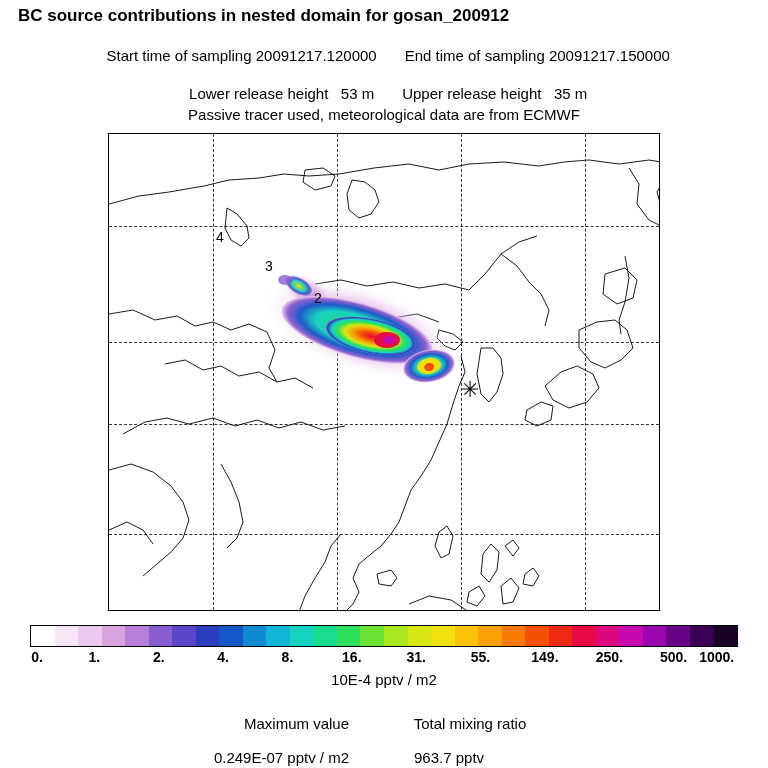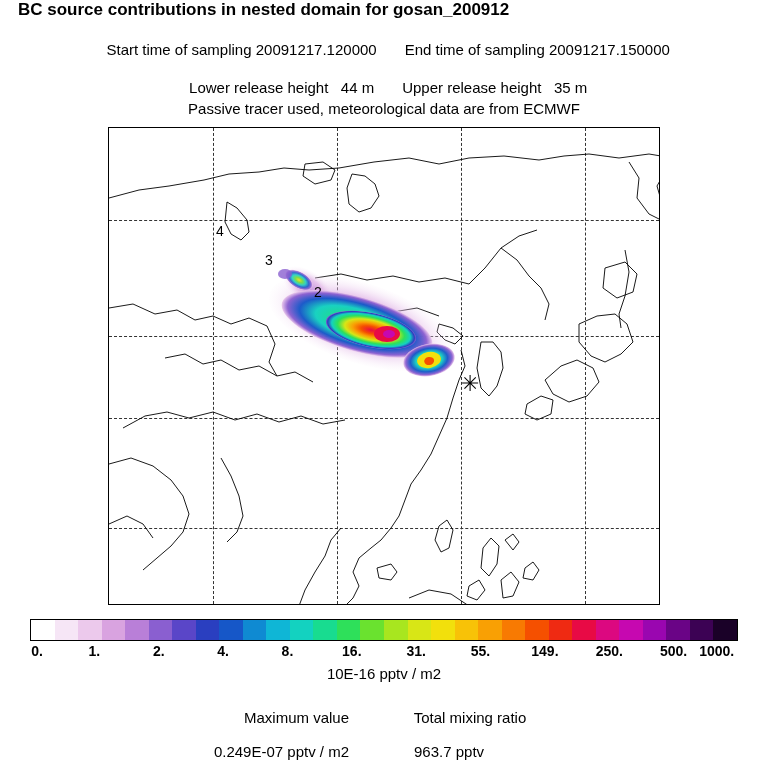--- a/index.html
+++ b/index.html
@@ -8,21 +8,21 @@
     background:#ffffff;
     font-family:"Liberation Sans", sans-serif;
     color:#000;
     overflow:hidden;
     position:relative;
   }
   .title{
     font-size:17px;
     font-weight:bold;
     text-align:left;
-    margin:0 0 0 18px;
+    margin:6px 0 0 18px;
     letter-spacing:0px;
   }
   .hdr-line{
     font-size:15px;
     text-align:center;
     margin-top:4px;
     white-space:pre;
   }
   .hdr-line .gapL{display:inline-block;width:28px;}
 
@@ -106,21 +106,21 @@
 </head>
 <body>
 
 <div class="title">BC  source contributions in nested domain for gosan_200912</div>
 
 <div class="hdr-line">
   <span>Start time of sampling 20091217.120000</span><span class="gapL"></span><span>End time of sampling 20091217.150000</span>
 </div>
 
 <div class="hdr-line">
-  <span>Lower release height   44 m</span><span class="gapL"></span><span>Upper release height   35 m</span>
+  <span>Lower release height   53 m</span><span class="gapL"></span><span>Upper release height   35 m</span>
 </div>
 
 <div class="hdr-line">Passive tracer used, meteorological data are from ECMWF</div>
 
 <div class="map-wrap">
 
   <div class="grid-v" style="left:104px;"></div>
   <div class="grid-v" style="left:228px;"></div>
   <div class="grid-v" style="left:352px;"></div>
   <div class="grid-v" style="left:476px;"></div>
@@ -302,21 +302,21 @@
       <span style="left: 27.2727%;">4.</span>
       <span style="left: 36.3636%;">8.</span>
       <span style="left: 45.4545%;">16.</span>
       <span style="left: 54.5455%;">31.</span>
       <span style="left: 63.6364%;">55.</span>
       <span style="left: 72.7273%;">149.</span>
       <span style="left: 81.8182%;">250.</span>
       <span style="left: 90.9091%;">500.</span>
       <span style="left: 97%;">1000.</span>
     </div>
-  <div class="cbar-unit">10E-16 pptv / m2</div>
+  <div class="cbar-unit">10E-4 pptv / m2</div>
 </div>
 
 <div class="footer">
   <div class="f-row f1">
     <div class="cell c1">
       <span>Maximum value</span>
       <span>&nbsp;&nbsp;</span>
       <span>0.249E-07 pptv / m2</span>
     </div>
     <div class="cell c2">

